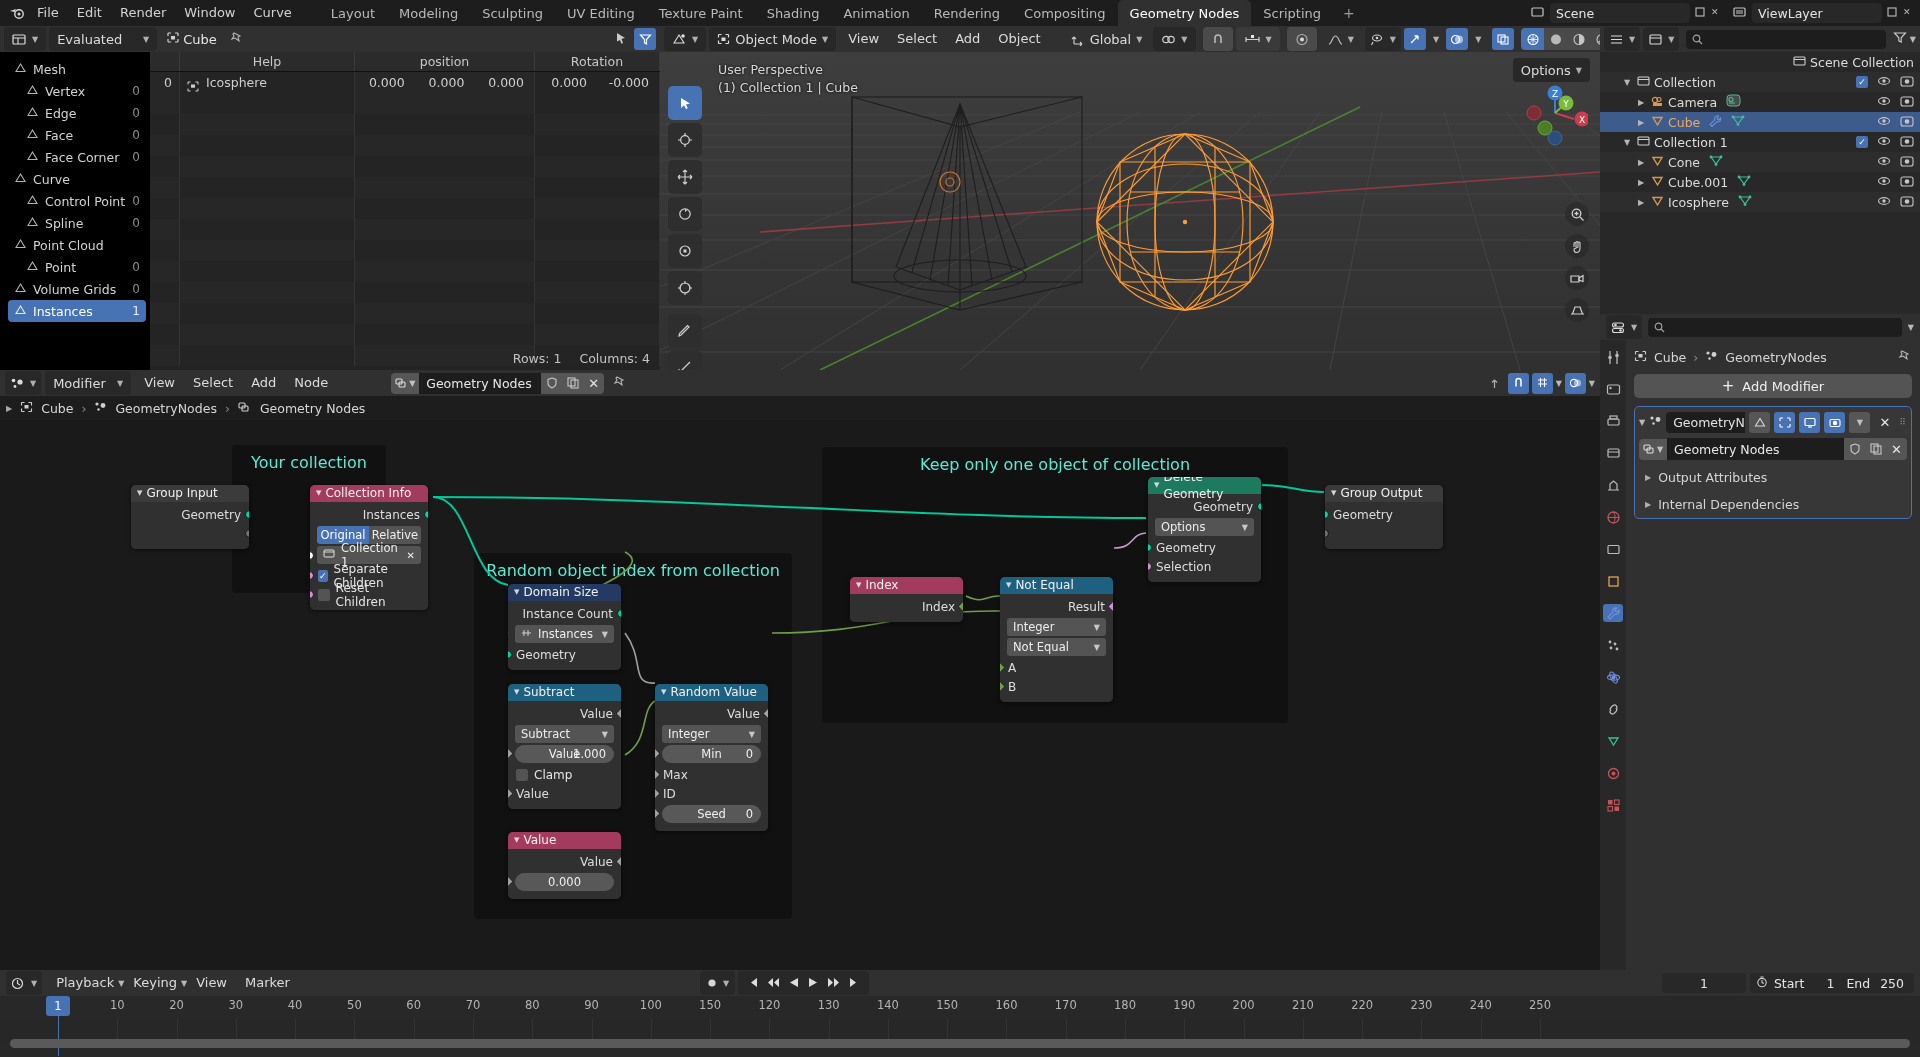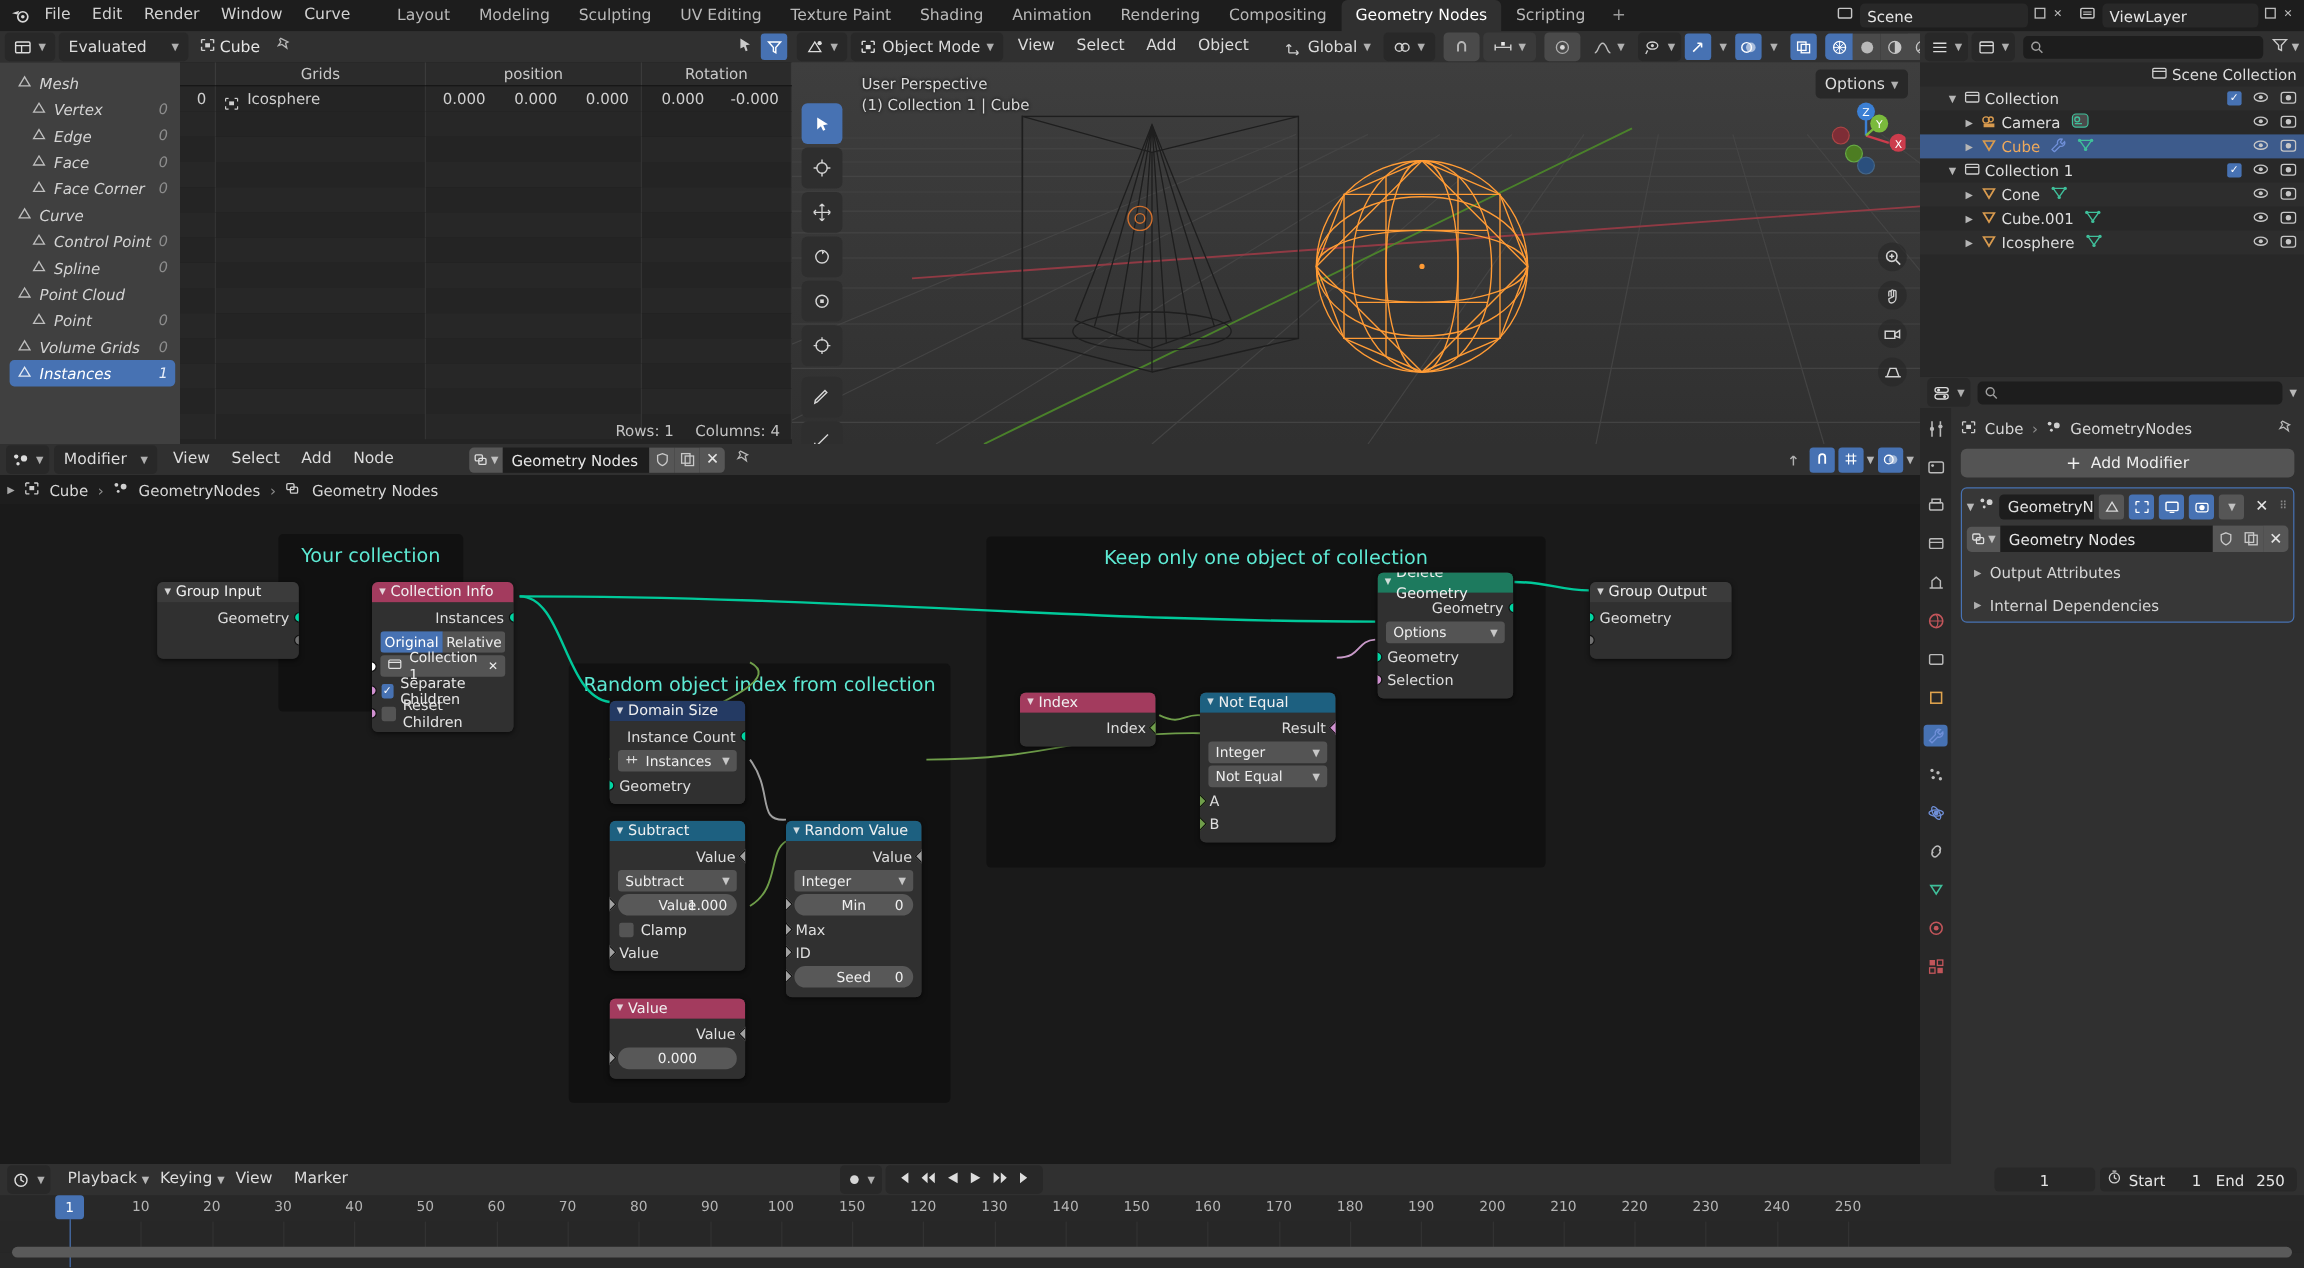--- a/index.html
+++ b/index.html
@@ -34,21 +34,21 @@
   .scenefield { display:flex; align-items:center; height:20px; background:#282828; border-radius:4px;
                 padding:0 6px; font-size:12.5px; gap:5px; }
 
   
   .editor { position:absolute; background:#303030; }
   .ehdr { height:26px; background:#303030; display:flex; align-items:center; padding:0 4px; gap:3px; }
 
   
   #spreadsheet { left:0; top:26px; width:660px; height:344px; background:#303030; }
   #ss-body { position:absolute; left:0; top:26px; width:660px; height:318px; background:#232323; display:flex; }
-  .ss-side { width:150px; padding:6px 4px 0 8px; background:#404040;font-style:italic; }
+  .ss-side { width:150px; padding:6px 4px 0 8px; background:#000000; }
   .ss-item { display:flex; align-items:center; height:22px; padding:0 6px; border-radius:4px; font-size:12.5px; color:#d4d4d4; }
   .ss-item .lbl { flex:1; }
   .ss-item .cnt { color:#8d8d8d; font-size:12px; }
   .ss-item.sub { padding-left:18px; }
   .ss-item.sel { background:#4772b3; color:#fff; }
   .ss-item.sel .cnt { color:#e8eefa; }
   .ss-table { flex:1; position:relative; background:#232323; }
   .ss-headrow { display:flex; height:20px; border-bottom:1px solid #111; }
   .ss-hcell { text-align:center; font-size:12.5px; color:#c8c8c8; line-height:20px;
               border-right:1px solid #3b3b3b; background:#2b2b2b;}
@@ -358,21 +358,21 @@
             <span class="icon" style="margin-right: 6px; opacity: 0.85;"><svg width="13" height="12" viewBox="0 0 13 12">
                 <path d="M2 9.5L6.5 2 11 9.5z" fill="none" stroke="currentColor" stroke-width="1.1"></path>
               </svg></span>
             <span class="lbl">Instances</span>
             <span class="cnt">1</span>
           </div>
         </div>
       <div class="ss-table">
         <div class="ss-headrow">
           <div class="ss-hcell" style="width:30px;background:#2b2b2b"></div>
-          <div class="ss-hcell" style="width:175px">Grids</div>
+          <div class="ss-hcell" style="width:175px">Help</div>
           <div class="ss-hcell" style="width:180px">position</div>
           <div class="ss-hcell" style="width:125px">Rotation</div>
         </div>
         <div id="ss-rows">
             <div class="ss-row">
               <div class="ss-cell ss-zebra" style="width: 30px; text-align: right; padding-right: 7px;">0</div>
               <div class="ss-cell ss-zebra2" style="width: 175px; padding-left: 26px; position: relative;"><span class="icon" style="position: absolute; left: 7px; top: 5px;"><svg width="12" height="11" viewBox="0 0 12 11">
                     <path d="M1 1h2.5M1 1v2.5M11 1H8.5M11 1v2.5M1 10h2.5M1 10V7.5M11 10H8.5M11 10V7.5" stroke="#cfcfcf" stroke-width="1" fill="none"></path>
                     <rect x="4" y="3.5" width="4" height="3.2" fill="#cfcfcf"></rect>
                   </svg></span>Icosphere</div>

